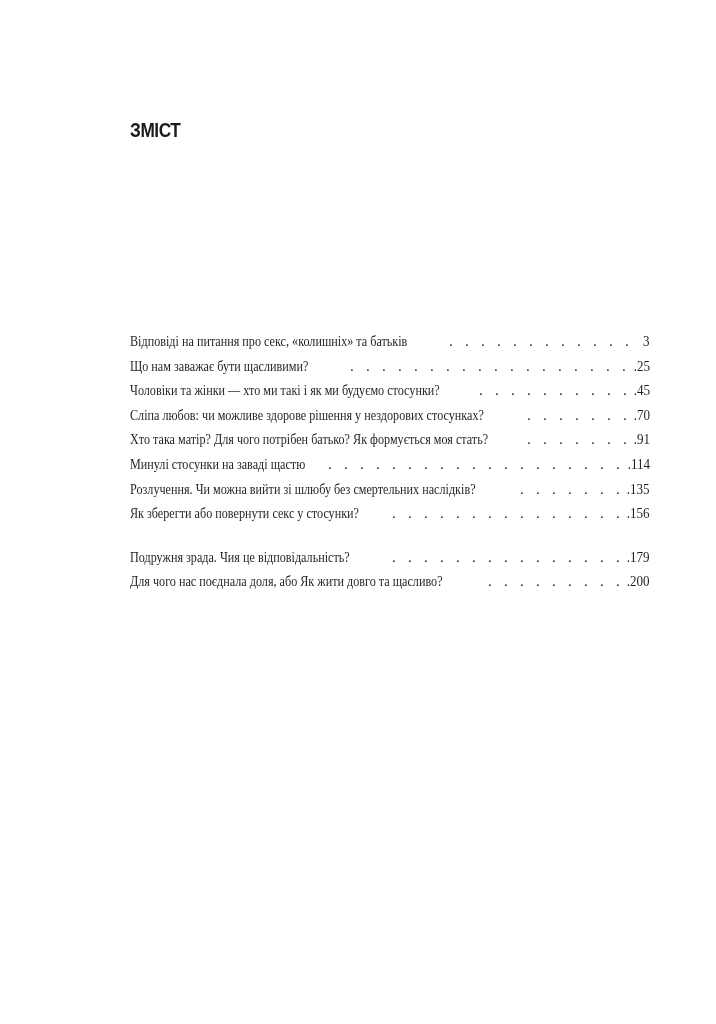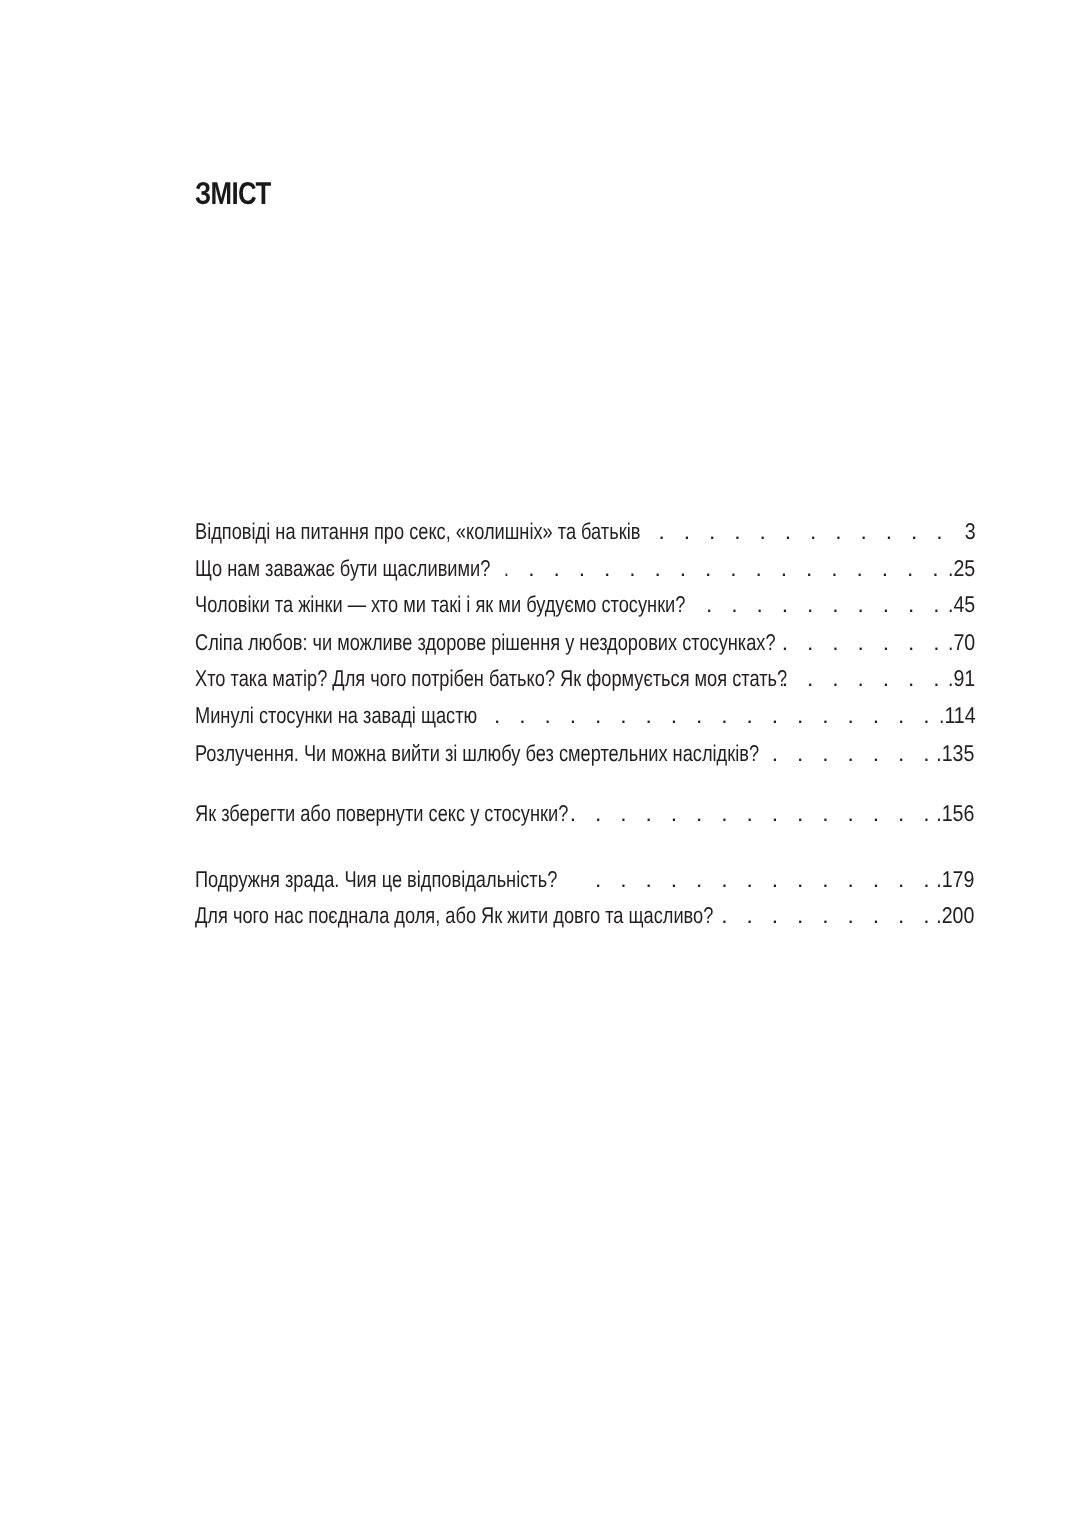--- a/index.html
+++ b/index.html
@@ -23,22 +23,23 @@
       font-weight: bold;
       font-size: 21px;
       letter-spacing: -0.5px;
       transform: scaleX(0.82);
       transform-origin: left top;
       color: #1a1a1a;
     }
     .toc {
       position: absolute;
       left: 130px;
-      top: 343px;
+      top: 329px;
       width: 520px;
+      font-family: Liberation Serif, serif;
     }
     .toc-entry {
       position: relative;
       height: 24.6px;
       font-size: 15.2px;
       line-height: 24.6px;
     }
     .toc-entry.multi {
       height: 43.5px;
     }
@@ -48,21 +49,21 @@
       white-space: nowrap;
       overflow: hidden;
     }
     .toc-entry.multi .toc-line.first {
       height: 19px;
       line-height: 24.6px;
     }
     .toc-entry.multi .toc-line.last {
       height: 24.6px;
       line-height: 24.6px;
-      margin-top: 16px;
+      margin-top: 0;
     }
     .toc-text {
       flex: 0 0 auto;
       white-space: nowrap;
       transform: scaleX(0.80);
       transform-origin: left center;
       display: inline-block;
     }
     .leader-wrap {
       position: absolute;

